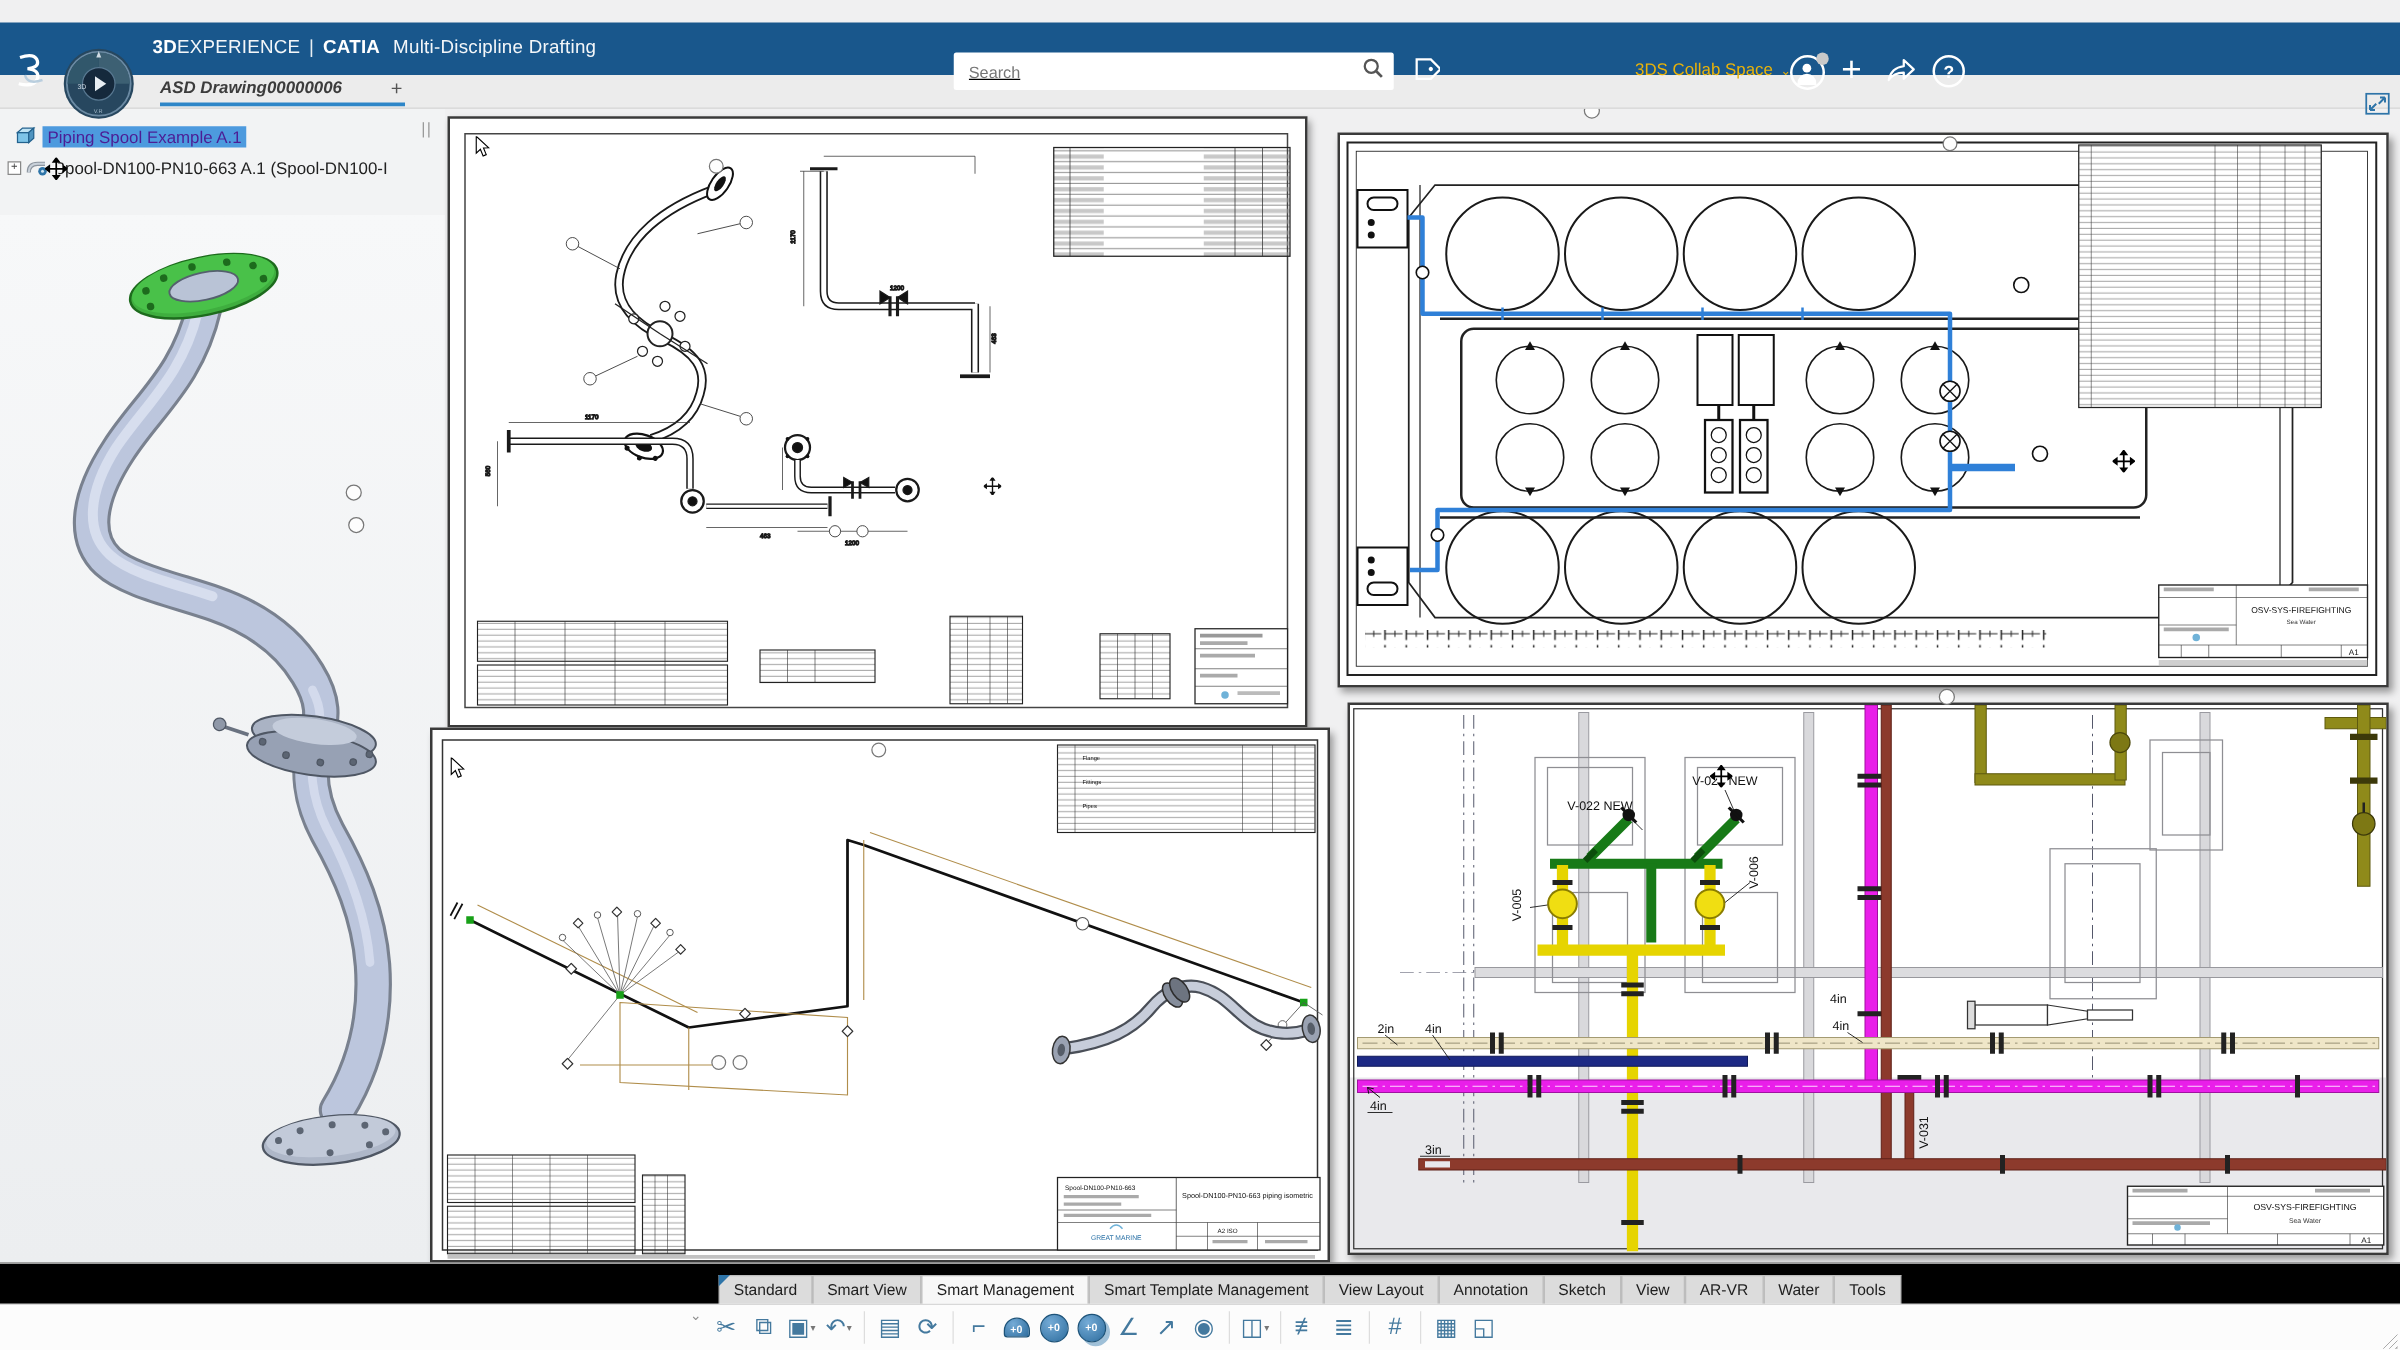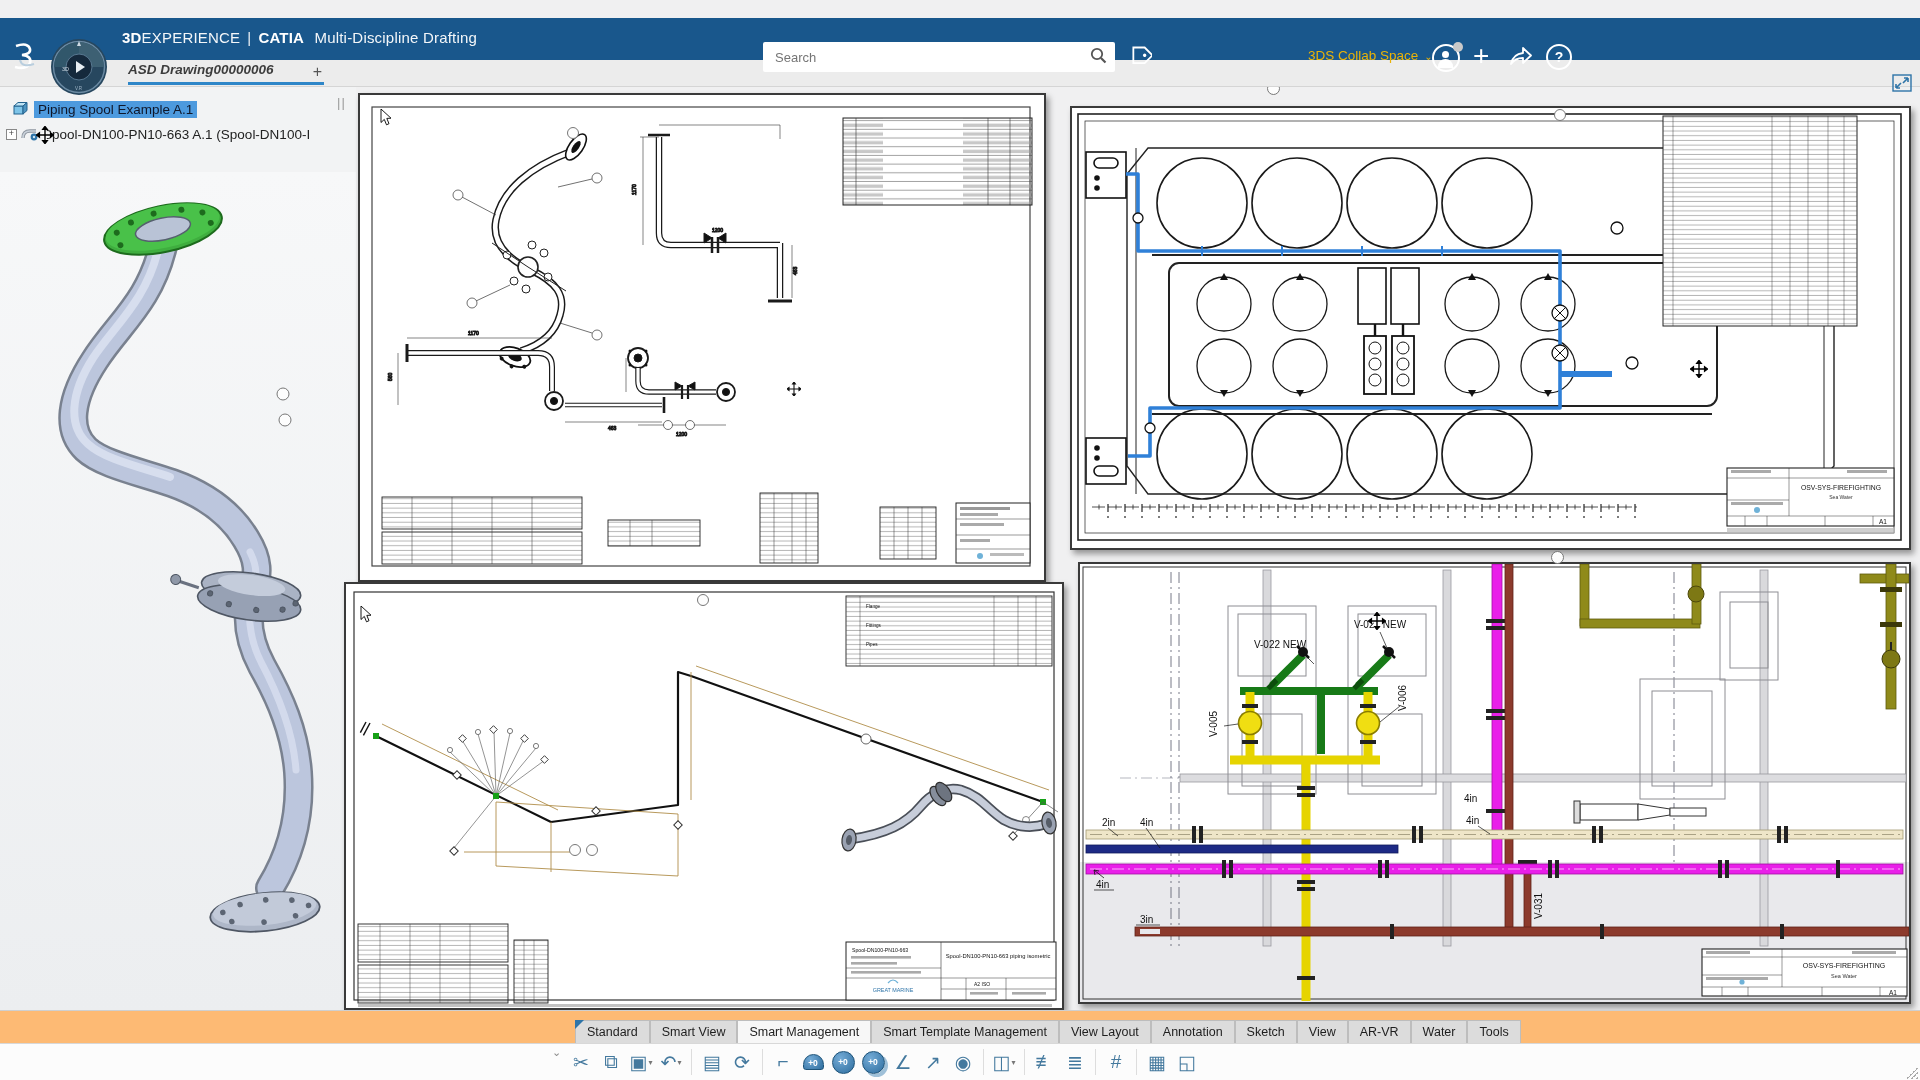--- a/index.html
+++ b/index.html
@@ -16,21 +16,21 @@
   .wc-max i:before{content:"";position:absolute;left:2px;top:-3px;width:8px;height:8px;border:1px solid #333;border-left:none;border-bottom:none;}
   .wc-close{font-size:14px;}
   
   #appbar{position:absolute;left:0;top:18px;width:1920px;height:42px;background:#19578c;z-index:40;}
   #brand{position:absolute;left:122px;top:11px;color:#fff;font-size:15px;letter-spacing:.2px;white-space:nowrap;}
   #brand b{font-weight:bold;}
   #brand .lt{font-weight:normal;opacity:.95;}
   #brand .sep{margin:0 7px;opacity:.9;}
   #compass{position:absolute;left:50px;top:20px;z-index:60;}
   #logo3ds{position:absolute;left:8px;top:24px;color:#fff;}
-  #searchbox{position:absolute;left:763px;top:24px;width:352px;height:30px;background:#fff;border-radius:2px;display:flex;align-items:center;}
+  #searchbox{position:absolute;left:763px;top:24px;width:352px;height:30px;background:#fff;border-radius:2px;display:flex;align-items:center;text-decoration:underline;}
   #searchbox input{flex:1;border:none;outline:none;font-size:13px;color:#444;margin-left:10px;font-family:"Liberation Sans",sans-serif;background:transparent;}
   #searchbox .mag{margin-right:8px;}
   #tagicon{position:absolute;left:1126px;top:26px;}
   #collab{position:absolute;left:1308px;top:30px;color:#eab308;font-size:13.5px;white-space:nowrap;}
   #collab .chev{font-size:10px;margin-left:6px;}
   #avatar{position:absolute;left:1432px;top:26px;width:24px;height:24px;border:2px solid #fff;border-radius:50%;}
   #avatar .hd{position:absolute;left:8px;top:5px;width:7px;height:7px;background:#fff;border-radius:50%;}
   #avatar .bd{position:absolute;left:4px;top:13px;width:15px;height:9px;background:#fff;border-radius:8px 8px 0 0;}
   #avatar .badge{position:absolute;right:-5px;top:-4px;width:10px;height:10px;background:#c9c9c9;border-radius:50%;}
   #plusbtn{position:absolute;left:1473px;top:22px;color:#fff;font-size:28px;font-weight:300;}
@@ -41,28 +41,28 @@
   #tabrow{position:absolute;left:0;top:60px;width:1920px;height:26px;background:#ececec;border-bottom:1px solid #d5d5d5;z-index:30;}
   #doctab{position:absolute;left:128px;top:2px;width:196px;height:23px;font-size:13.5px;color:#3c3c3c;font-style:italic;font-weight:bold;}
   #doctab .ul{position:absolute;left:0;bottom:0;width:100%;height:3px;background:#2e86c8;}
   #doctab .plus{position:absolute;right:2px;top:1px;font-style:normal;font-weight:normal;color:#555;font-size:16px;}
   #fiticon{position:absolute;right:8px;top:74px;width:20px;height:18px;z-index:35;}
   
   #content{position:absolute;left:0;top:86px;width:1920px;height:924px;background:#f0f0f1;}
   #leftpanel{position:absolute;left:0;top:0;width:356px;height:924px;background:#f2f3f4;}
   #view3d{position:absolute;left:0;top:86px;width:356px;height:838px;background:linear-gradient(#f7f8f9,#eceef0);}
   .treerow{position:absolute;left:0;height:22px;display:flex;align-items:center;font-size:13.5px;color:#222;white-space:nowrap;}
-  .treelabel.sel{background:#4d9ade;color:#0f172a;padding:1px 4px;}
+  .treelabel.sel{background:#4d9ade;color:#4c1d95;padding:1px 4px;}
   .expander{width:9px;height:9px;border:1px solid #888;background:#fff;font-size:9px;line-height:7px;text-align:center;color:#444;margin-right:4px;}
   .grip{position:absolute;left:337px;top:9px;color:#9a9a9a;font-size:13px;letter-spacing:1px;}
   .viewport{position:absolute;background:#fff;border:2px solid #3a3a3a;box-shadow:3px 4px 6px rgba(0,0,0,.38);}
   .viewport svg{position:absolute;left:0;top:0;}
   .handle-dot{position:absolute;width:11px;height:11px;border:1px solid #777;border-radius:50%;background:#fdfdfd;z-index:25;}
   
-  #ribbon{position:absolute;left:0;top:1010px;width:1920px;height:33px;background:#fdba74;border-top:1px solid #cfcfcf;display:flex;align-items:flex-end;}
+  #ribbon{position:absolute;left:0;top:1010px;width:1920px;height:33px;background:#000000;border-top:1px solid #cfcfcf;display:flex;align-items:flex-end;}
   #ribbon .rtabs{display:flex;margin-left:575px;}
   .rtab{border:1px solid #bdbdbd;border-bottom:none;background:#dcdcdc;color:#1e1e1e;font-size:12.5px;
         padding:4px 11px 5px 11px;white-space:nowrap;position:relative;}
   .rtab.active{background:#f7f7f7;}
   .rtab.first:before{content:"";position:absolute;left:-1px;top:-1px;border-style:solid;border-width:9px 9px 0 0;border-color:#2e74a8 transparent transparent transparent;}
   
   #toolbar{position:absolute;left:0;top:1043px;width:1920px;height:37px;background:#fcfcfc;border-top:1px solid #d8d8d8;}
   #toolbar .tchev{position:absolute;left:552px;top:2px;color:#8a8a8a;font-size:11px;}
   #tools{position:absolute;left:566px;top:3px;display:flex;align-items:center;height:30px;}
   .ticon{min-width:30px;height:30px;display:flex;align-items:center;justify-content:center;

